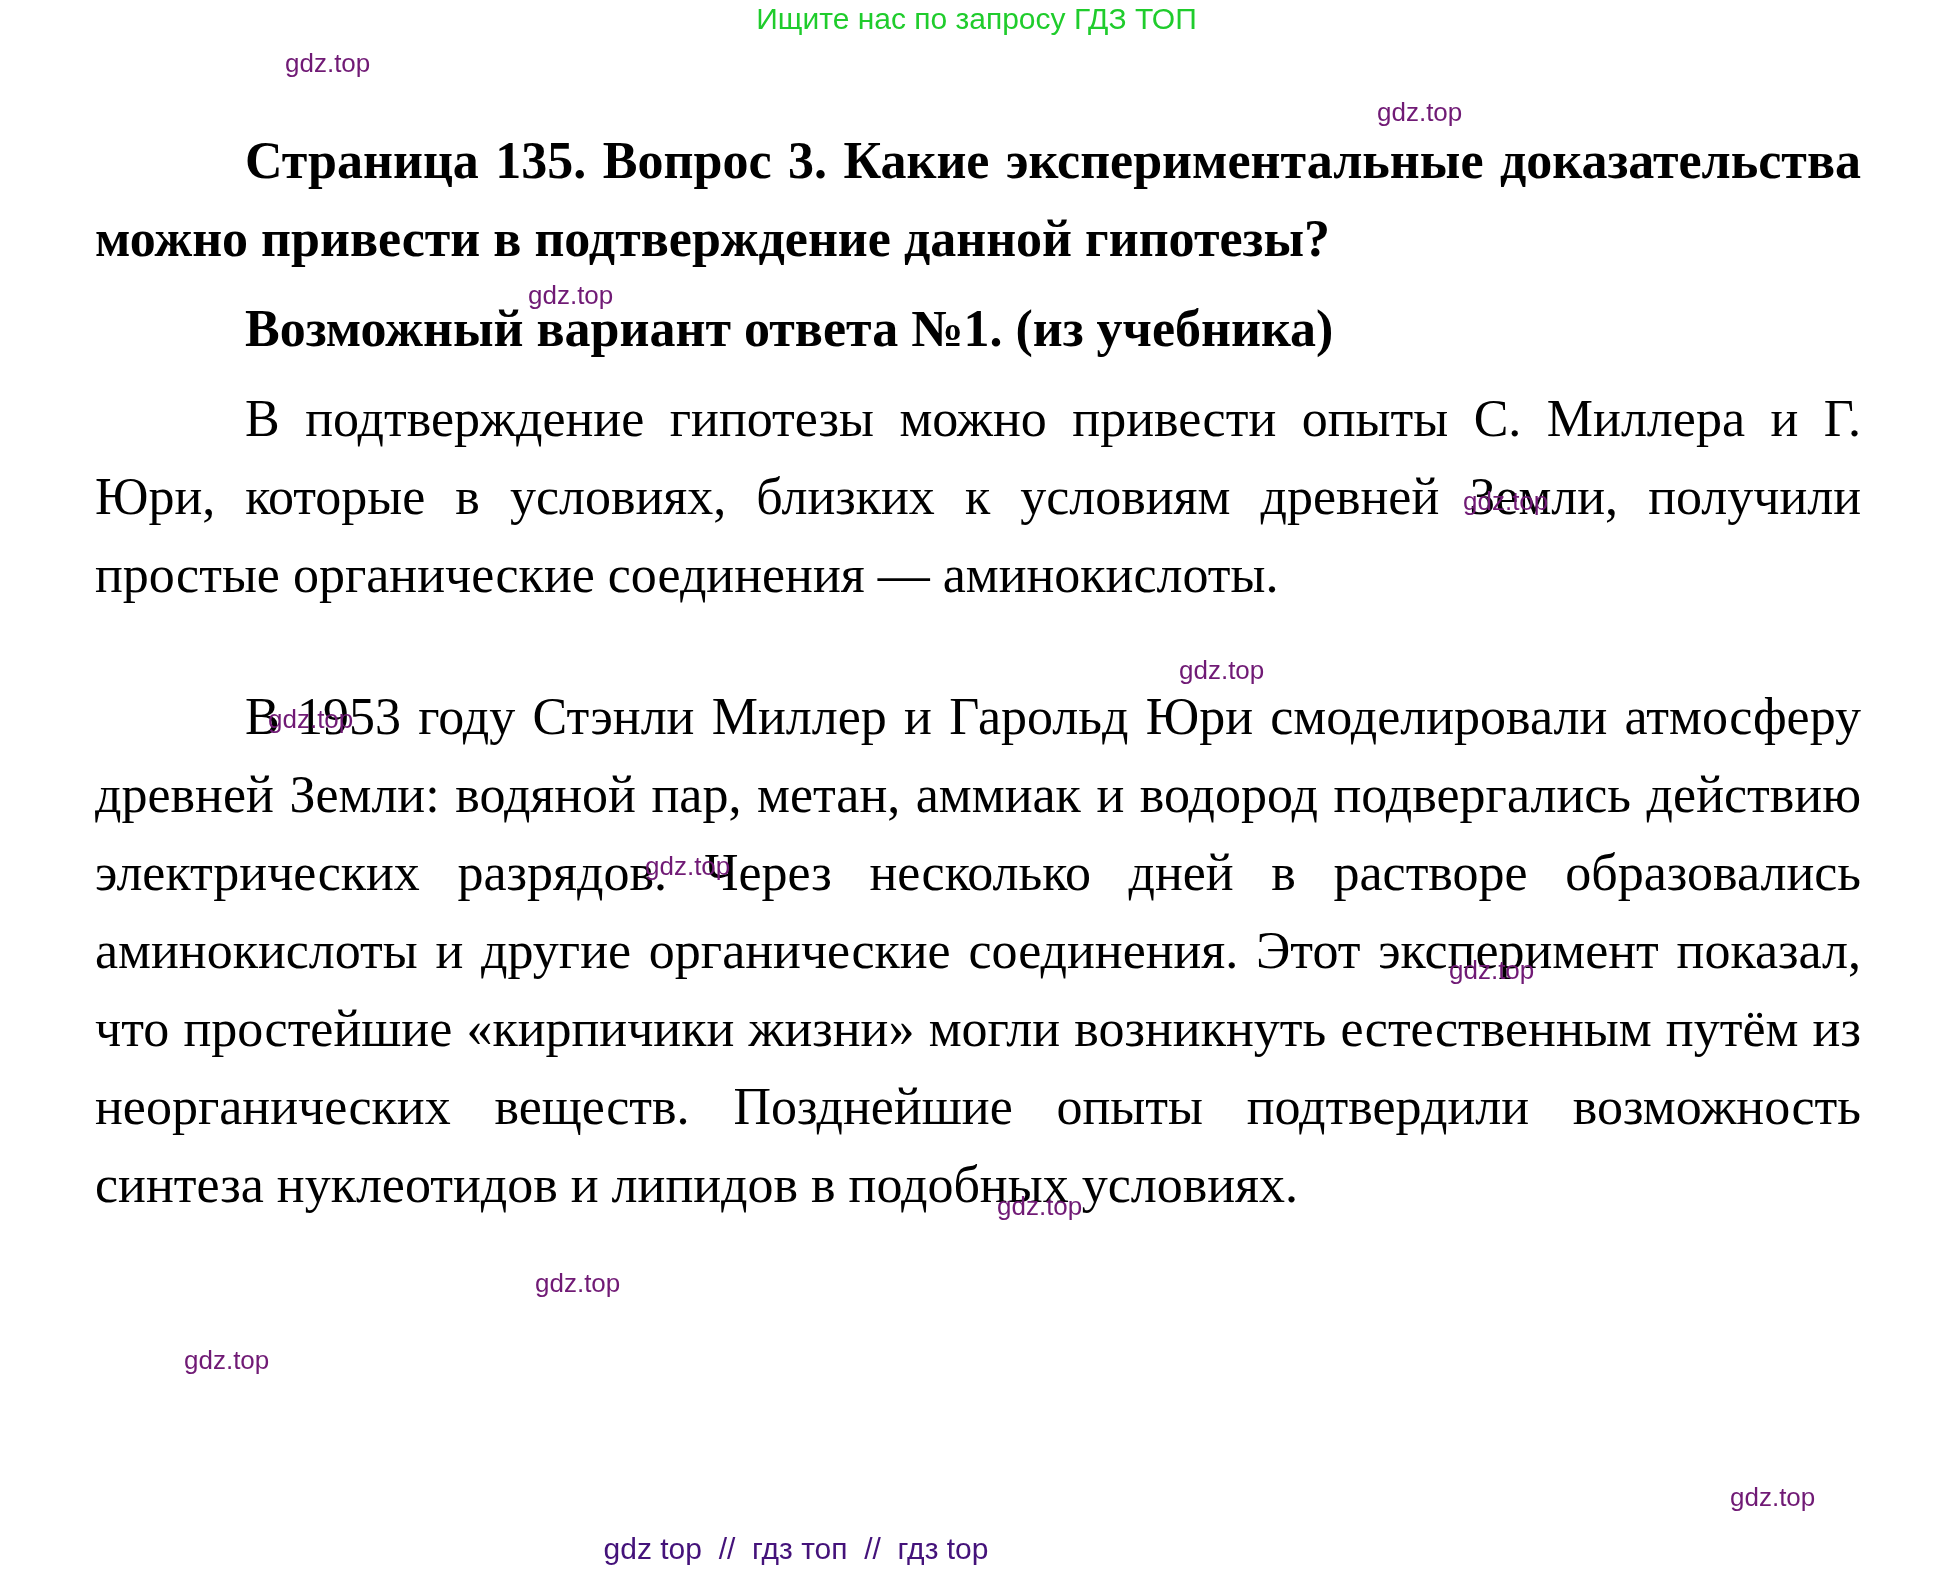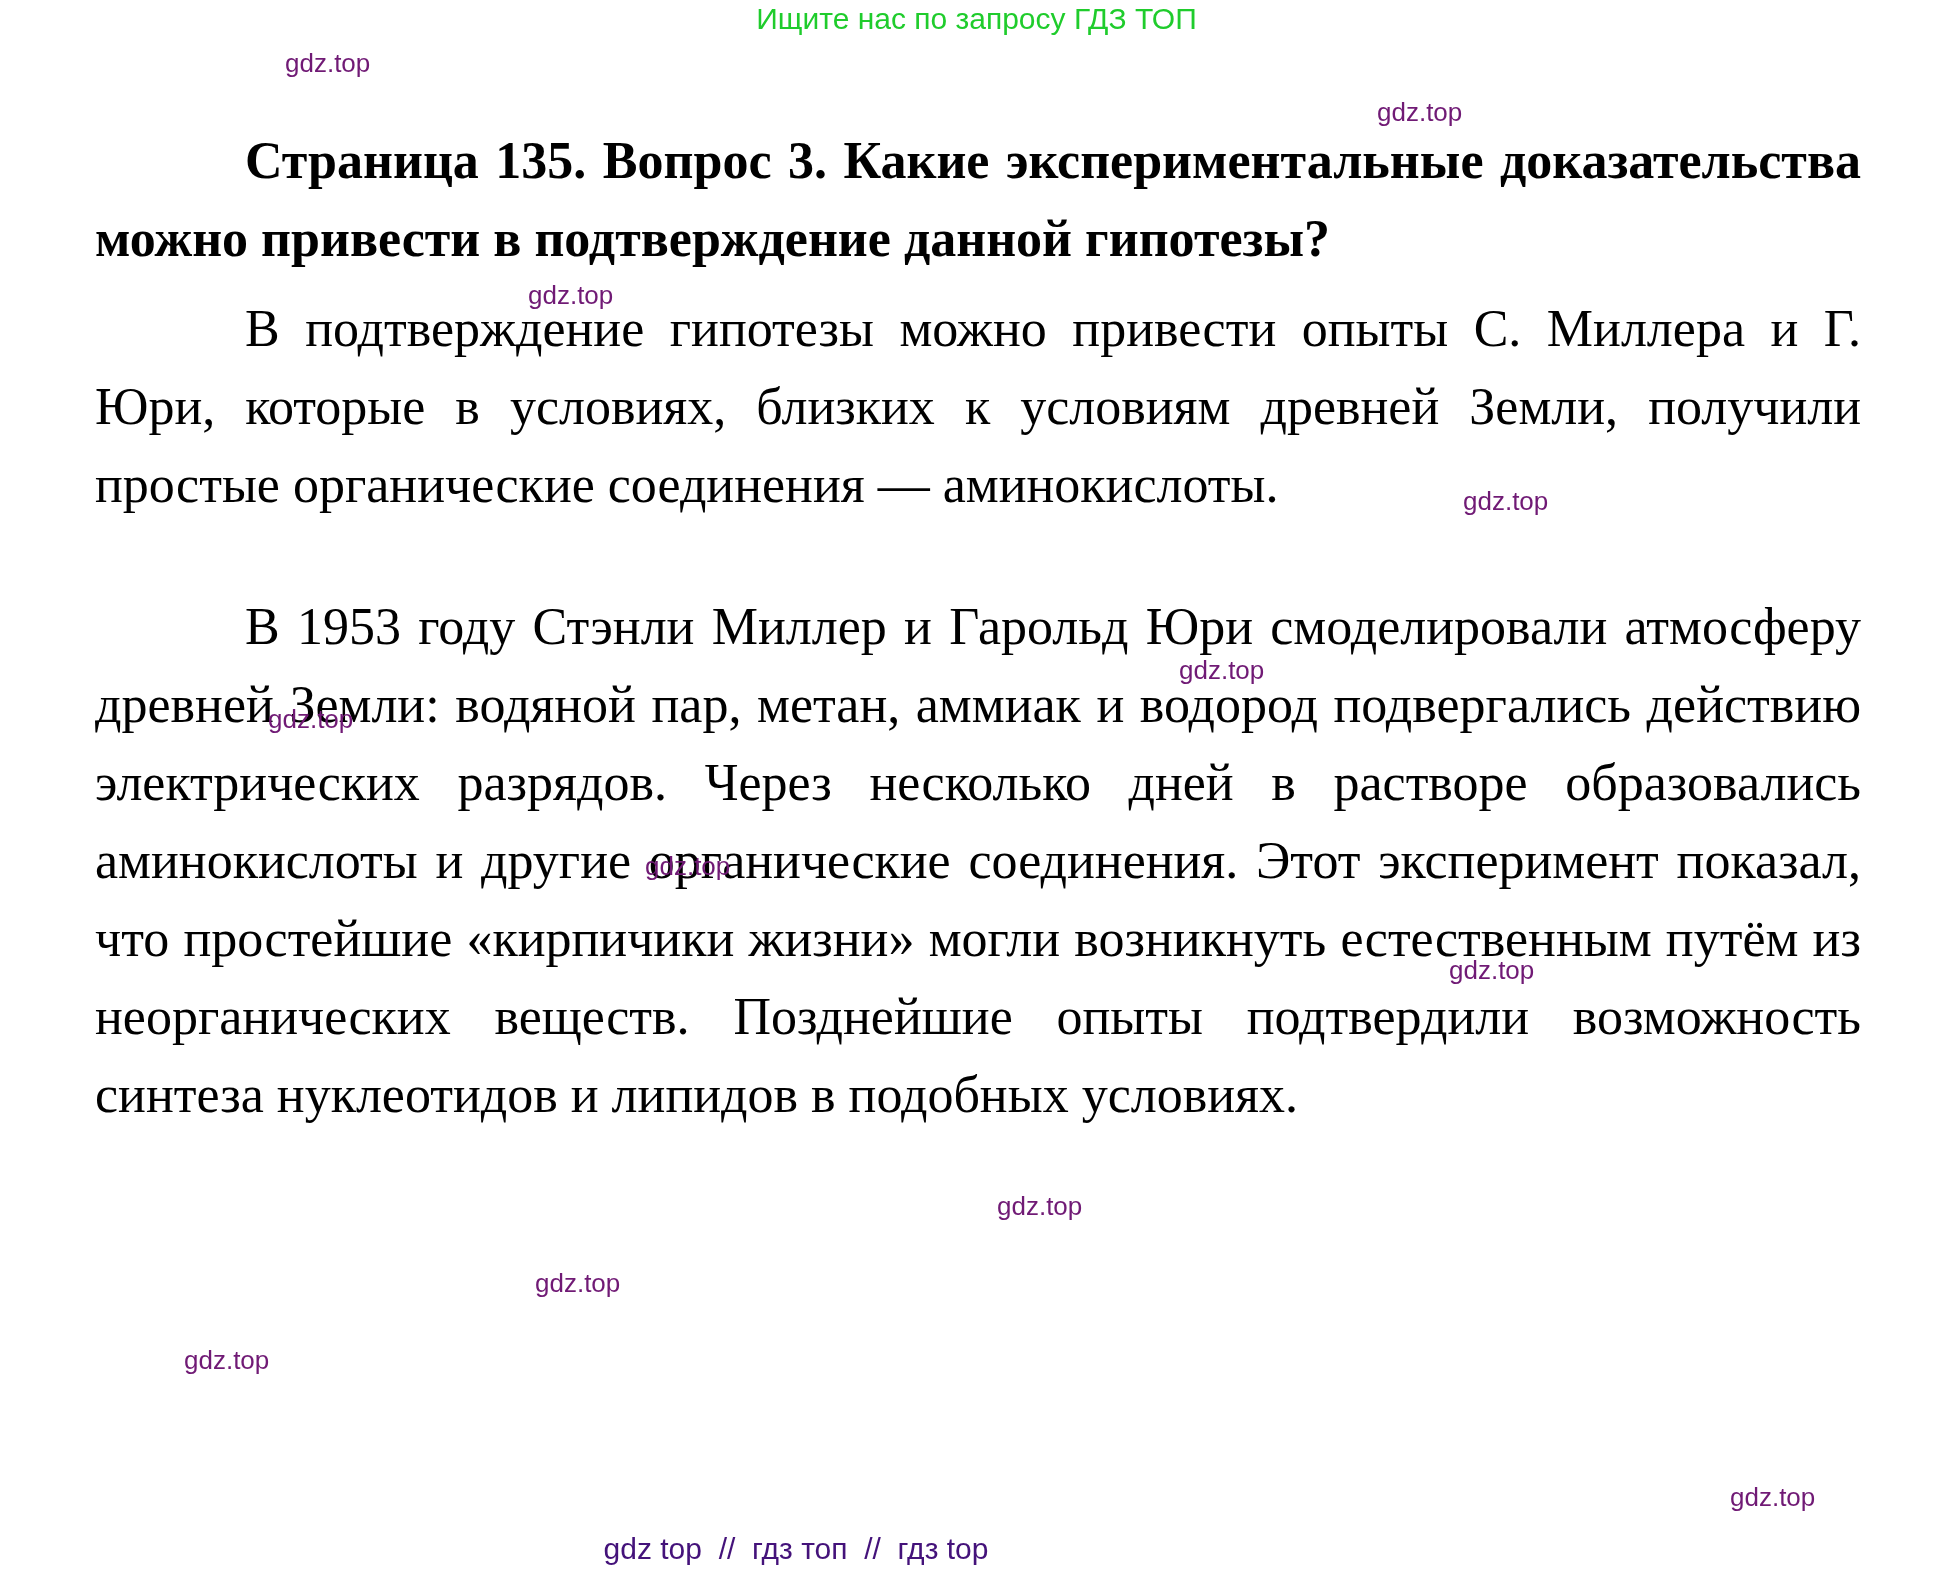--- a/index.html
+++ b/index.html
@@ -15,20 +15,21 @@
   .b { font-weight: bold; }
   .gap { height: 40px; }
 </style>
 </head>
 <body>
 
 <div class="banner">Ищите нас по запросу ГДЗ ТОП</div>
 
 <div class="content">
   <p class="p b">Страница 135. Вопрос 3. Какие экспериментальные доказательства можно привести в подтверждение данной гипотезы?</p>
+  <p class="p b">Возможный вариант ответа №1. (из учебника)</p>
   <p class="p">В подтверждение гипотезы можно привести опыты С. Миллера и Г. Юри, которые в условиях, близких к условиям древней Земли, получили простые органические соединения — аминокислоты.</p>
   <div class="gap"></div>
   <p class="p">В 1953 году Стэнли Миллер и Гарольд Юри смоделировали атмосферу древней Земли: водяной пар, метан, аммиак и водород подвергались действию электрических разрядов. Через несколько дней в растворе образовались аминокислоты и другие органические соединения. Этот эксперимент показал, что простейшие «кирпичики жизни» могли возникнуть естественным путём из неорганических веществ. Позднейшие опыты подтвердили возможность синтеза нуклеотидов и липидов в подобных условиях.</p>
 </div>
 
 <div class="wm" style="left:285px;top:48px">gdz.top</div>
 <div class="wm" style="left:1377px;top:97px">gdz.top</div>
 <div class="wm" style="left:528px;top:280px">gdz.top</div>
 <div class="wm" style="left:1463px;top:486px">gdz.top</div>
 <div class="wm" style="left:1179px;top:655px">gdz.top</div>

